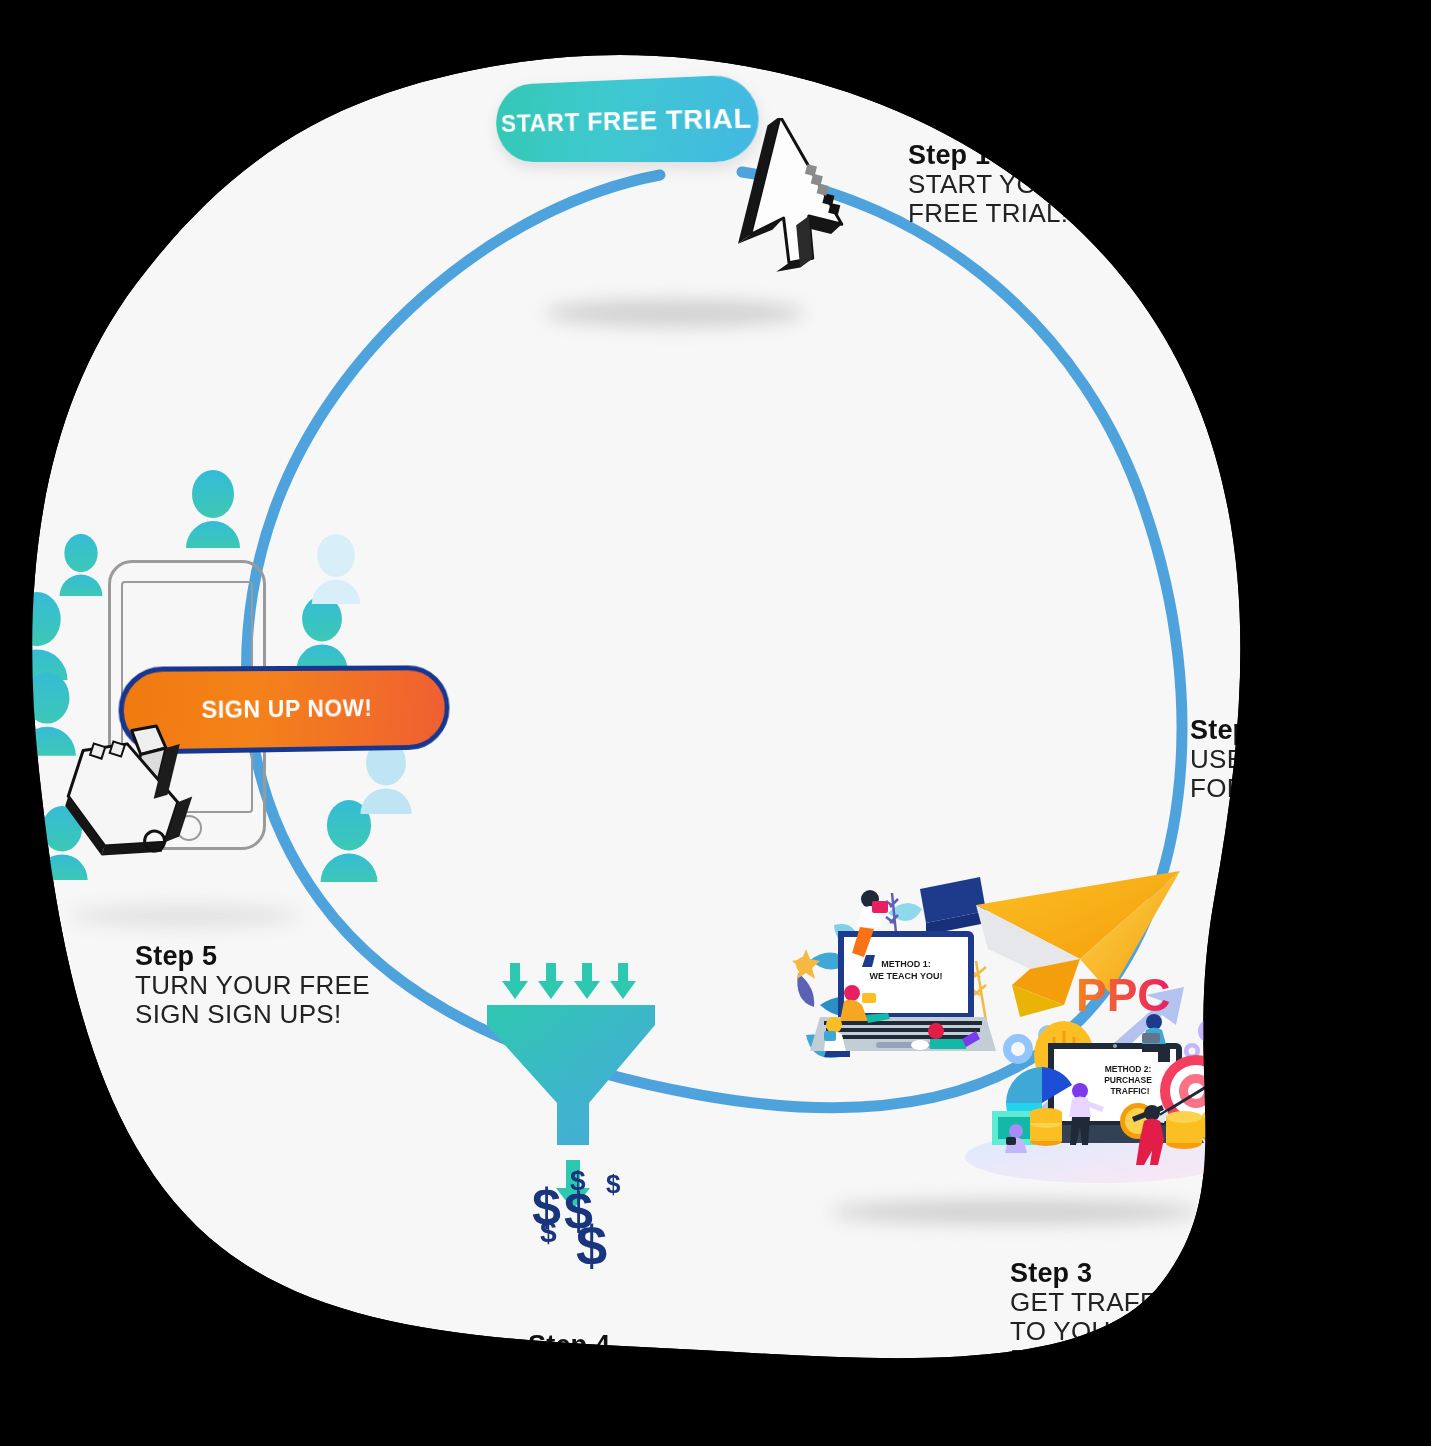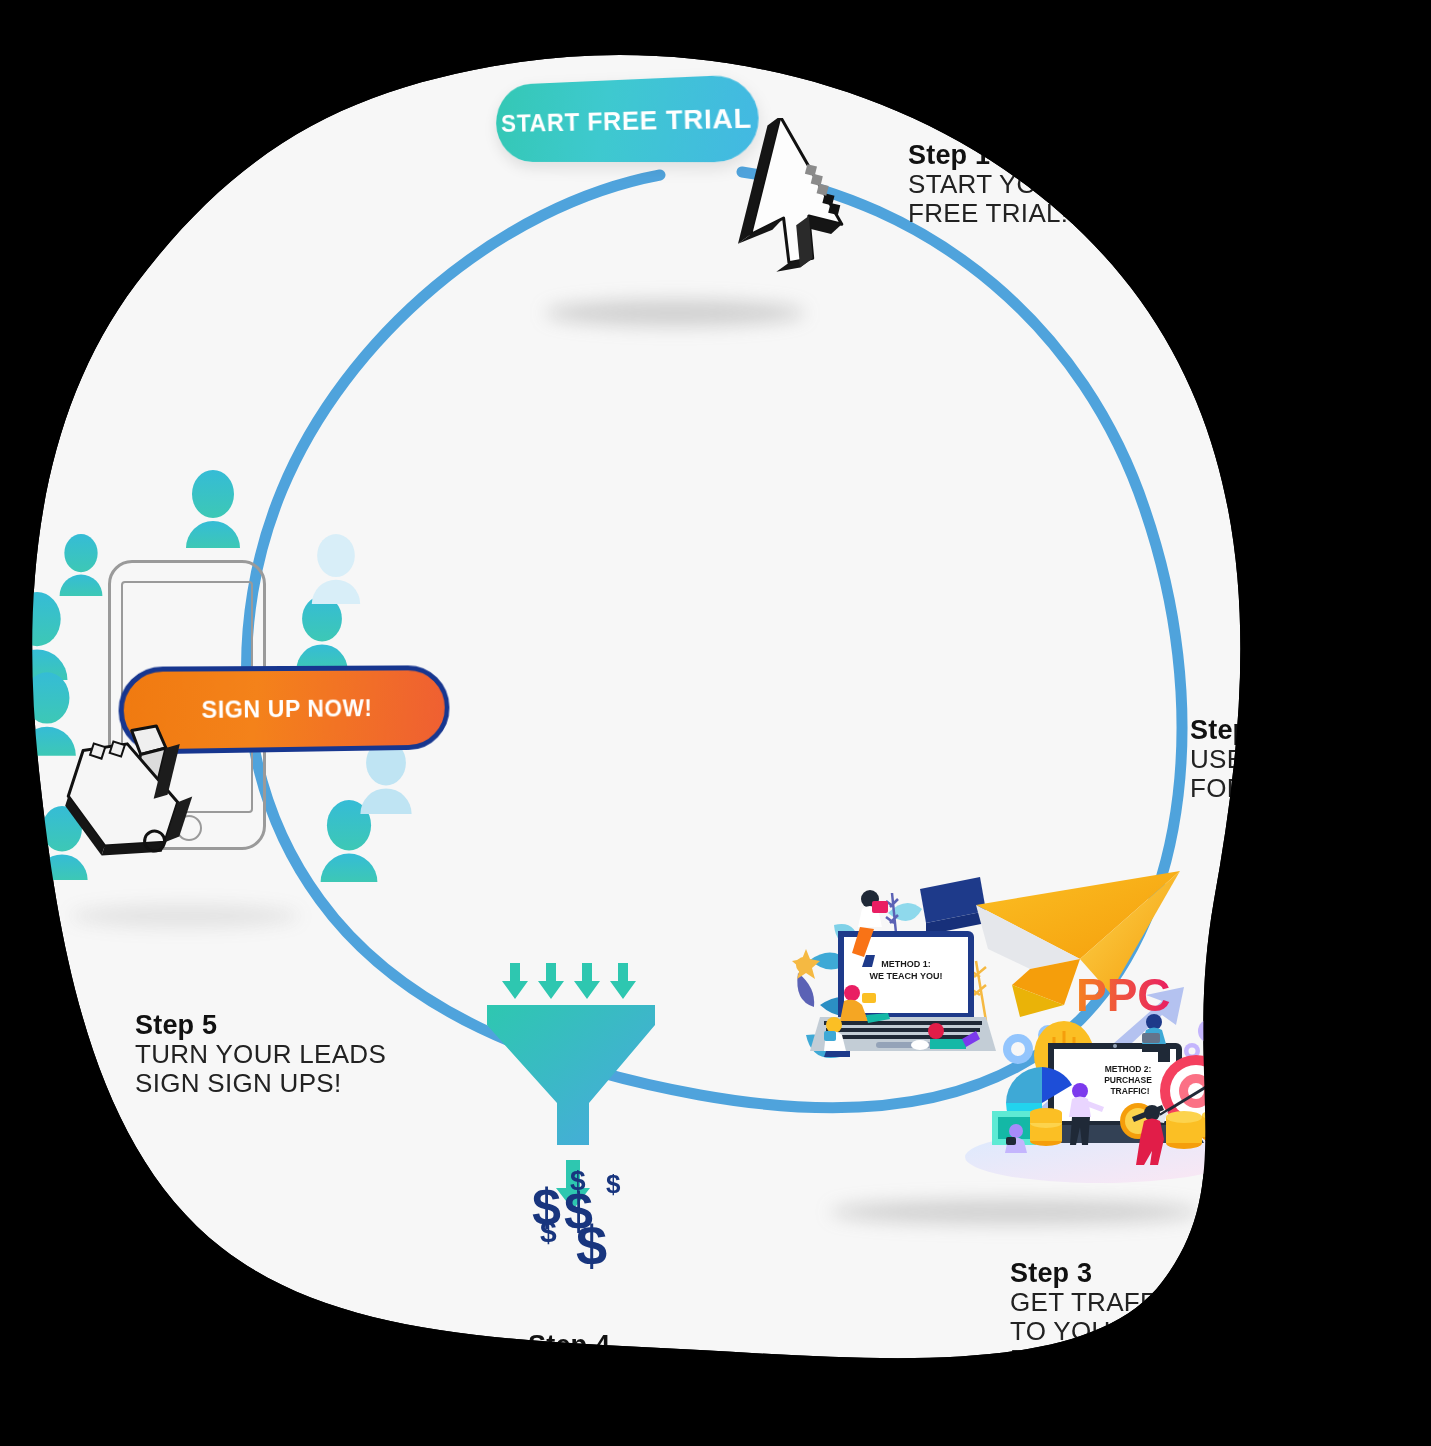--- a/index.html
+++ b/index.html
@@ -15,21 +15,21 @@
   
   .step{position:absolute;}
   .step .num{font-size:27px;font-weight:bold;color:#111;line-height:1.12;letter-spacing:.2px;}
   .step .desc{font-size:26px;color:#222;line-height:1.1;letter-spacing:.3px;font-weight:400;}
   .step .desc div{white-space:nowrap;}
 
   #step1{left:908px;top:140px;}
   #step2{left:1190px;top:715px;}
   #step3{left:1010px;top:1258px;}
   #step4{left:528px;top:1330px;}
-  #step5{left:135px;top:1010px;}
+  #step5{left:135px;top:941px;}
 
   
   .btn-sft{position:absolute;left:484px;top:80px;width:268px;height:82px;
     border-radius:41px;background:linear-gradient(100deg,#34c8b4 0%,#3ec9cf 45%,#43b8e3 100%);
     display:flex;align-items:center;justify-content:center;
     transform:perspective(420px) rotateY(-13deg) rotateZ(-1.2deg);
     box-shadow:0 6px 16px rgba(0,0,0,.10);}
   .btn-sft span{color:#fff;font-size:26px;font-weight:bold;letter-spacing:.7px;
     font-family:"Liberation Sans",sans-serif;}
 
@@ -391,21 +391,21 @@
   <div class="step" id="step4">
     <div class="num">Step 4</div>
     <div class="desc">
       <div>GENERATE LEADS!</div>
     </div>
   </div>
 
   <div class="step" id="step5">
     <div class="num">Step 5</div>
     <div class="desc">
-      <div>TURN YOUR LEADS</div>
+      <div>TURN YOUR FREE</div>
       <div>SIGN SIGN UPS!</div>
     </div>
   </div>
 
   <svg class="blob" viewBox="0 0 1431 1446" style="pointer-events:none;">
     <path d="M0,0 H1431 V1446 H0 Z
              M520,62 C760,28 1010,120 1140,300 C1268,478 1250,700 1214,900
              C1182,1082 1240,1180 1162,1282 C1090,1378 880,1360 700,1350
              C520,1340 340,1340 222,1248 C96,1150 60,960 40,780
              C20,600 34,420 136,284 C246,138 360,86 520,62 Z" fill="#000" fill-rule="evenodd"></path>

